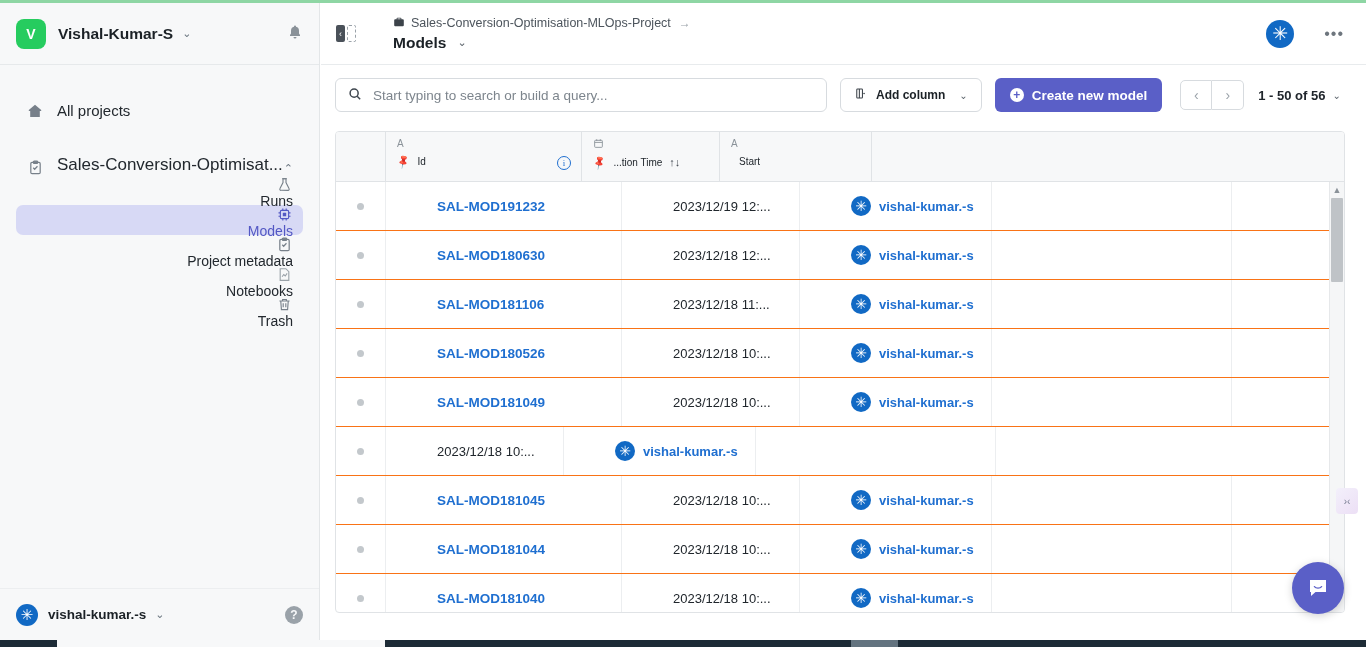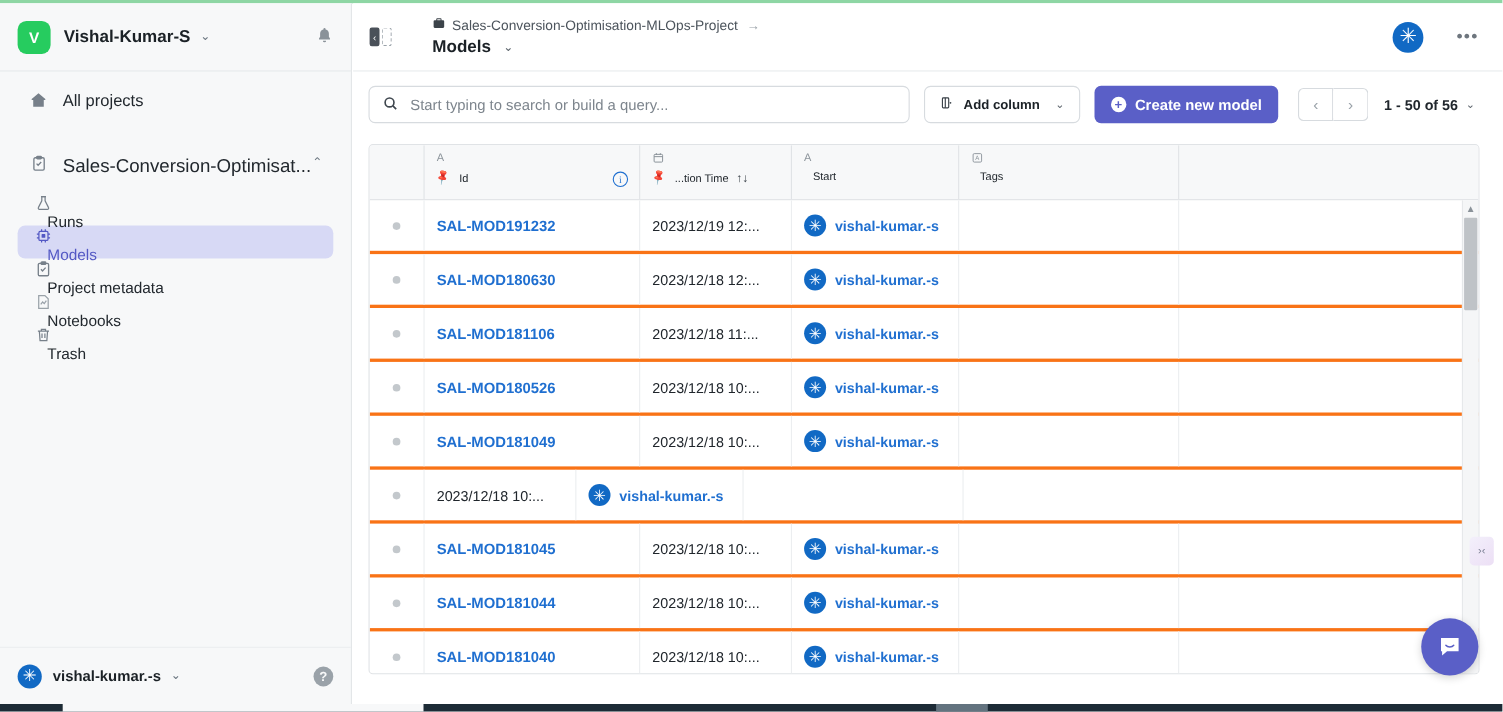--- a/index.html
+++ b/index.html
@@ -40,21 +40,21 @@
     white-space: nowrap;
   }
   .chev {
     margin-left: 9px; color: #6b7680; font-size: 11px; line-height: 1;
   }
   .bell { margin-left: auto; color: #8a9299; font-size: 16px; line-height: 1; }
 
   .nav-area { flex: 1 1 auto; padding-top: 18px; }
 
   .nav-row {
-    display: flex; align-items: flex-start;
+    display: flex; align-items: flex-end;
     height: 32px; margin: 0 16px; padding: 0 10px;
     border-radius: 7px; cursor: pointer;
   }
   .nav-row .ico {
     width: 18px; flex: 0 0 18px; display: flex; align-items: center;
     justify-content: center; color: #77808a;
   }
   .nav-row .txt {
     margin-left: 13px; font-size: 14.5px; color: #22282e; white-space: nowrap;
   }
@@ -215,21 +215,21 @@
     font-family: "Liberation Serif", serif;
   }
   .col-marker { width: 50px; flex: 0 0 50px; }
   .col-id     { width: 196px; flex: 0 0 196px; }
   .col-time   { width: 138px; flex: 0 0 138px; }
   .col-owner  { width: 152px; flex: 0 0 152px; }
   .col-tags   { width: 200px; flex: 0 0 200px; }
   .col-rest   { flex: 1 1 auto; }
 
   .tbody { height: 431px; position: relative; overflow: hidden; }
-  .trow { display: flex; height: 49px; border-bottom: 3px solid #f97316; }
+  .trow { display: flex; height: 49px; border-bottom: 1px solid #f97316; gap: 40px; }
   .td {
     display: flex; align-items: center; border-right: 1px solid #eceef0;
     padding: 0 11px;
   }
   .td.col-rest { border-right: 0; }
   .dot {
     width: 7px; height: 7px; border-radius: 50%; background: #c3c8cc; margin: 0 auto;
   }
   .id-link {
     font-size: 13.5px; font-weight: bold; color: #1f6fd0; cursor: pointer;
@@ -480,31 +480,20 @@
         </span>
       </div>
 
       <div class="th col-owner">
         <span class="type-ico">A</span>
         <span class="th-body">
           <span class="th-label">Start</span>
         </span>
       </div>
 
-      <div class="th col-tags">
-        <span class="type-ico">
-          <svg width="11" height="11" viewBox="0 0 16 16" fill="none" stroke="#8a9299" stroke-width="1.2">
-              <rect x="2.4" y="2.4" width="11.2" height="11.2" rx="1.6"></rect>
-              <text x="8" y="11.2" font-size="8" fill="#8a9299" stroke="none" text-anchor="middle" font-family="Liberation Sans">A</text>
-            </svg>
-        </span>
-        <span class="th-body">
-          <span class="th-label">Tags</span>
-        </span>
-      </div>
 
       <div class="th col-rest" style="border-right:0;"></div>
     </div>
 
     <div class="tbody">
       <div id="rows-host">
           <div class="trow">
             <div class="td col-marker">
               <div class="dot"></div>
             </div>

